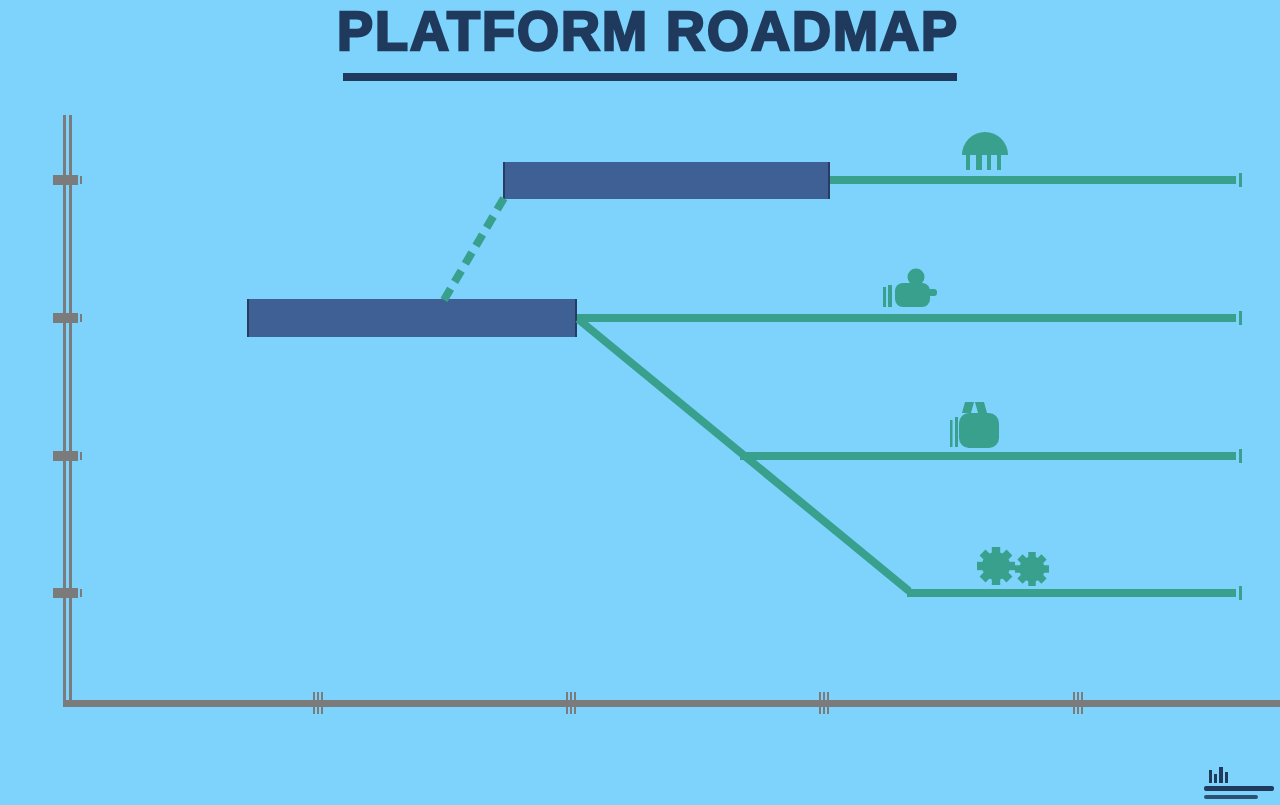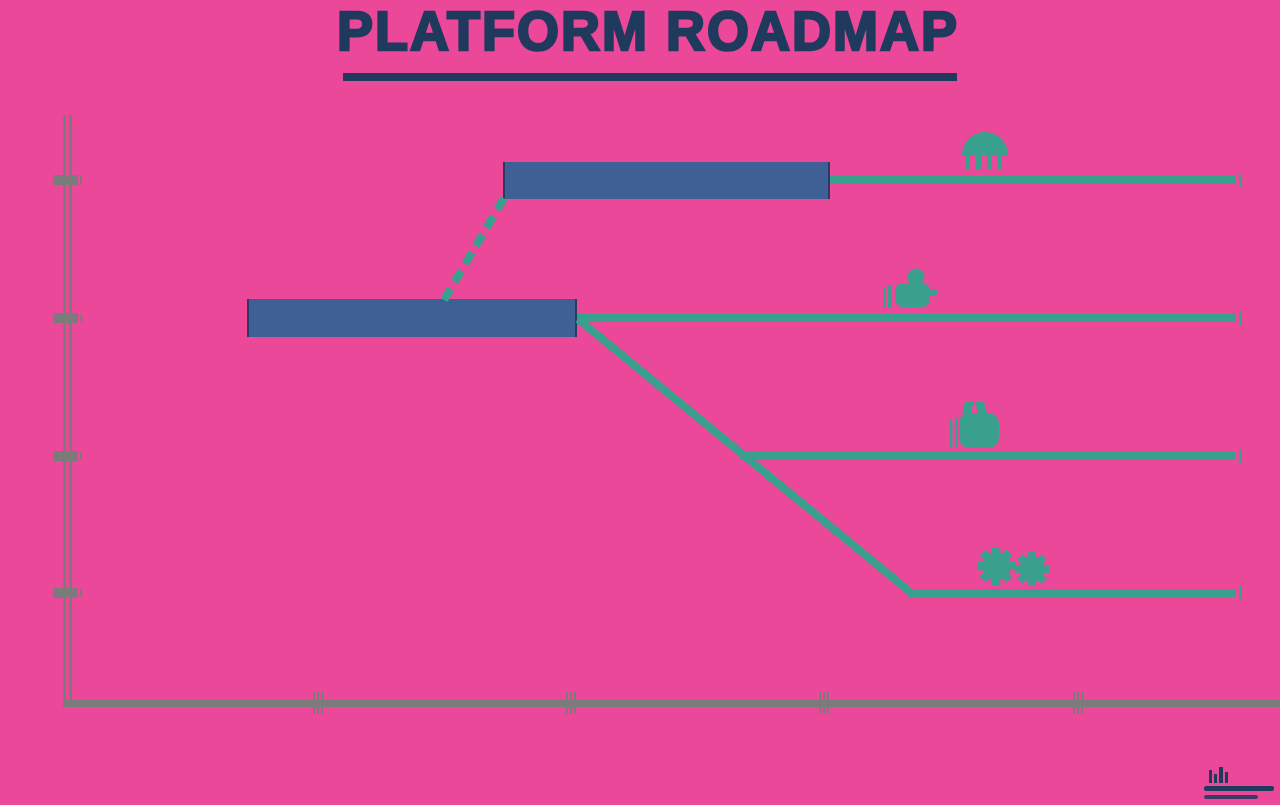--- a/index.html
+++ b/index.html
@@ -1,16 +1,16 @@
 <!DOCTYPE html>
 <html><head>
 <meta charset="utf-8">
 <style>
   html,body{margin:0;padding:0;background:#000;}
-  #stage{position:relative;width:1280px;height:805px;background:#ec4899;overflow:hidden;
+  #stage{position:relative;width:1280px;height:805px;background:#7dd3fc;overflow:hidden;
          font-family:"Liberation Sans", sans-serif;}
   .abs{position:absolute;}
   #title-wrap{position:absolute;left:0;top:0;width:100%;text-align:center;transform:translateX(8px);}
   #page-title{margin:2px 0 0 0;font-size:54px;line-height:56px;font-weight:bold;
               letter-spacing:2px;color:#1f3a5c;-webkit-text-stroke:2.5px #1f3a5c;
               transform:scaleY(1.04);}
   #title-underline{position:absolute;left:343px;top:73px;width:614px;height:8px;background:#1f3a5c;}
   #canvas{position:absolute;left:0;top:0;width:1280px;height:805px;}
   #icon-layer{position:absolute;left:0;top:0;}
   #brand-logo{position:absolute;left:1202px;top:766px;}

